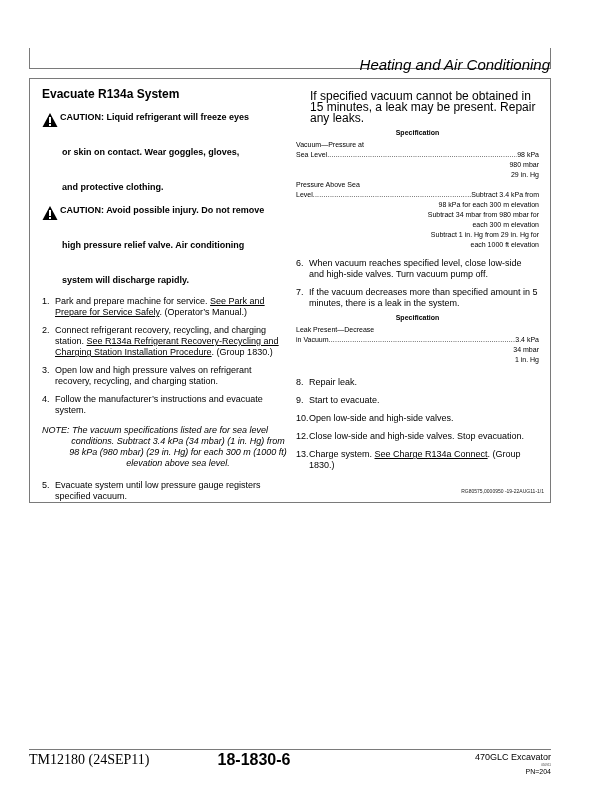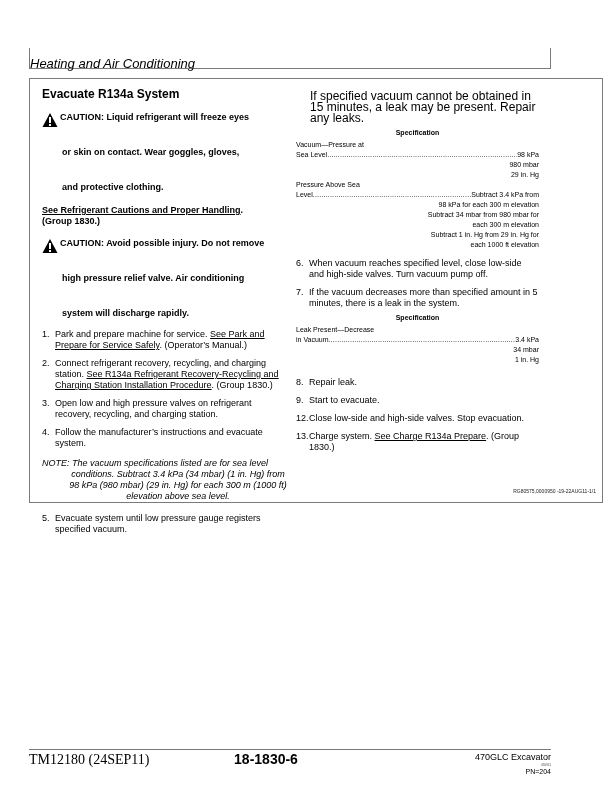--- a/index.html
+++ b/index.html
@@ -1,24 +1,24 @@
 <!DOCTYPE html>
 <html><head>
 <meta charset="utf-8">
 <style>
   html, body { margin: 0; padding: 0; background: #ffffff; }
   body { width: 612px; height: 792px; position: relative; overflow: hidden;
          font-family: "Liberation Sans", sans-serif; color: #000; }
 
   .header-box { position: absolute; left: 29px; top: 48px; width: 522px; height: 21px;
                 border-left: 1px solid #7a7a7a; border-right: 1px solid #7a7a7a; border-bottom: 1px solid #7a7a7a; box-sizing: border-box; }
-  .header-title { position: absolute; left: 0; right: 0; top: 8px; text-align: left;
-                  font-style: italic; font-size: 13px; }
-
-  .content-box { position: absolute; left: 29px; top: 78px; width: 574px; height: 425px;
+  .header-title { position: absolute; left: 0; right: 0; top: 8px; text-align: right;
+                  font-style: italic; font-size: 15px; }
+
+  .content-box { position: absolute; left: 29px; top: 78px; width: 522px; height: 425px;
                  border: 1px solid #7a7a7a; box-sizing: border-box; }
   .col-left { position: absolute; left: 12px; top: 8px; width: 248px; }
   .col-right { position: absolute; left: 266px; top: 12px; width: 243px; }
 
   .title { font-size: 12px; font-weight: bold; margin: 0 0 11px 0; }
 
   .caution { position: relative; padding-left: 18px; font-size: 9px; font-weight: bold; line-height: 11px; margin-bottom: 12px; }
   .caution .warn { position: absolute; left: 0; top: 0; width: 16px; height: 16px; }
   .caution .line1 { display: block; padding-left: 0; }
   .caution .rest { display: block; padding-left: 2px; margin-top: 24px; }
@@ -44,21 +44,21 @@
   .spec-row .lbl { white-space: nowrap; }
   .spec-row .dots { flex: 1; overflow: hidden; white-space: nowrap; }
   .spec-row .dots::after { content: "........................................................................................................................................................................"; letter-spacing: 0.2px; }
   .spec-row .val { white-space: nowrap; }
   .spec-cont { text-align: right; }
 
   .ref-code { position: absolute; right: 6px; bottom: 8px; font-size: 5px; color: #222; }
 
   .footer-line { position: absolute; left: 29px; top: 749px; width: 522px; height: 0; border-top: 1px solid #7a7a7a; }
   .footer-left { position: absolute; left: 29px; top: 752px; font-size: 14px; font-family: Liberation Serif, serif; }
-  .footer-center { position: absolute; left: 12px; width: 508px; top: 751px; text-align: center; font-size: 14px; font-weight: bold; }
+  .footer-center { position: absolute; left: 0; width: 508px; top: 751px; text-align: center; font-size: 16px; font-weight: bold; }
   .footer-right { position: absolute; right: 61px; top: 752px; font-size: 9px; text-align: right; }
   .footer-small { position: absolute; right: 61px; top: 763px; font-size: 3px; color: #444; }
   .footer-pn { position: absolute; right: 61px; top: 768px; font-size: 7px; }
 </style>
 </head>
 <body>
 
 <div class="header-box">
   <div class="header-title">Heating and Air Conditioning</div>
 </div>
@@ -71,24 +71,20 @@
       <svg class="warn" viewBox="0 0 16 16">
         <polygon points="8,1 15.5,15 0.5,15" fill="#000"></polygon>
         <rect x="7" y="5" width="2" height="6" fill="#fff"></rect>
         <rect x="7" y="12" width="2" height="2" fill="#fff"></rect>
       </svg>
       <span class="line1">CAUTION: Liquid refrigerant will freeze eyes</span>
       <span class="rest">or skin on contact.  Wear goggles, gloves,</span>
       <span class="rest">and protective clothing.</span>
     </div>
 
-    <div class="xref">
-      <span class="link">See Refrigerant Cautions and Proper Handling</span><span>.</span><br>
-      <span>(Group 1830.)</span>
-    </div>
 
 
     <div class="caution" style="margin-bottom:10px;">
       <svg class="warn" viewBox="0 0 16 16">
         <polygon points="8,1 15.5,15 0.5,15" fill="#000"></polygon>
         <rect x="7" y="5" width="2" height="6" fill="#fff"></rect>
         <rect x="7" y="12" width="2" height="2" fill="#fff"></rect>
       </svg>
       <span class="line1">CAUTION: Avoid possible injury. Do not remove</span>
       <span class="rest">high pressure relief valve.  Air conditioning</span>
@@ -172,26 +168,30 @@
 
     <div class="step">
       <span class="num">8.</span>
       <span>Repair leak.</span>
     </div>
     <div class="step">
       <span class="num">9.</span>
       <span>Start to evacuate.</span>
     </div>
     <div class="step">
+      <span class="num">10.</span>
+      <span>Open low-side and high-side valves.</span>
+    </div>
+    <div class="step">
       <span class="num">12.</span>
       <span>Close low-side and high-side valves. Stop evacuation.</span>
     </div>
     <div class="step">
       <span class="num">13.</span>
-      <span>Charge system.  </span><span class="link">See Charge R134a Prepare</span><span>.  (Group 1830.)</span>
+      <span>Charge system.  </span><span class="link">See Charge R134a Connect</span><span>.  (Group 1830.)</span>
     </div>
   </div>
 
   <div class="ref-code">RG80575,0000950 -19-22AUG11-1/1</div>
 </div>
 
 <div class="footer-line"></div>
 <div class="footer-left">TM12180 (24SEP11)</div>
 <div class="footer-center">18-1830-6</div>
 <div class="footer-right">470GLC Excavator</div>

